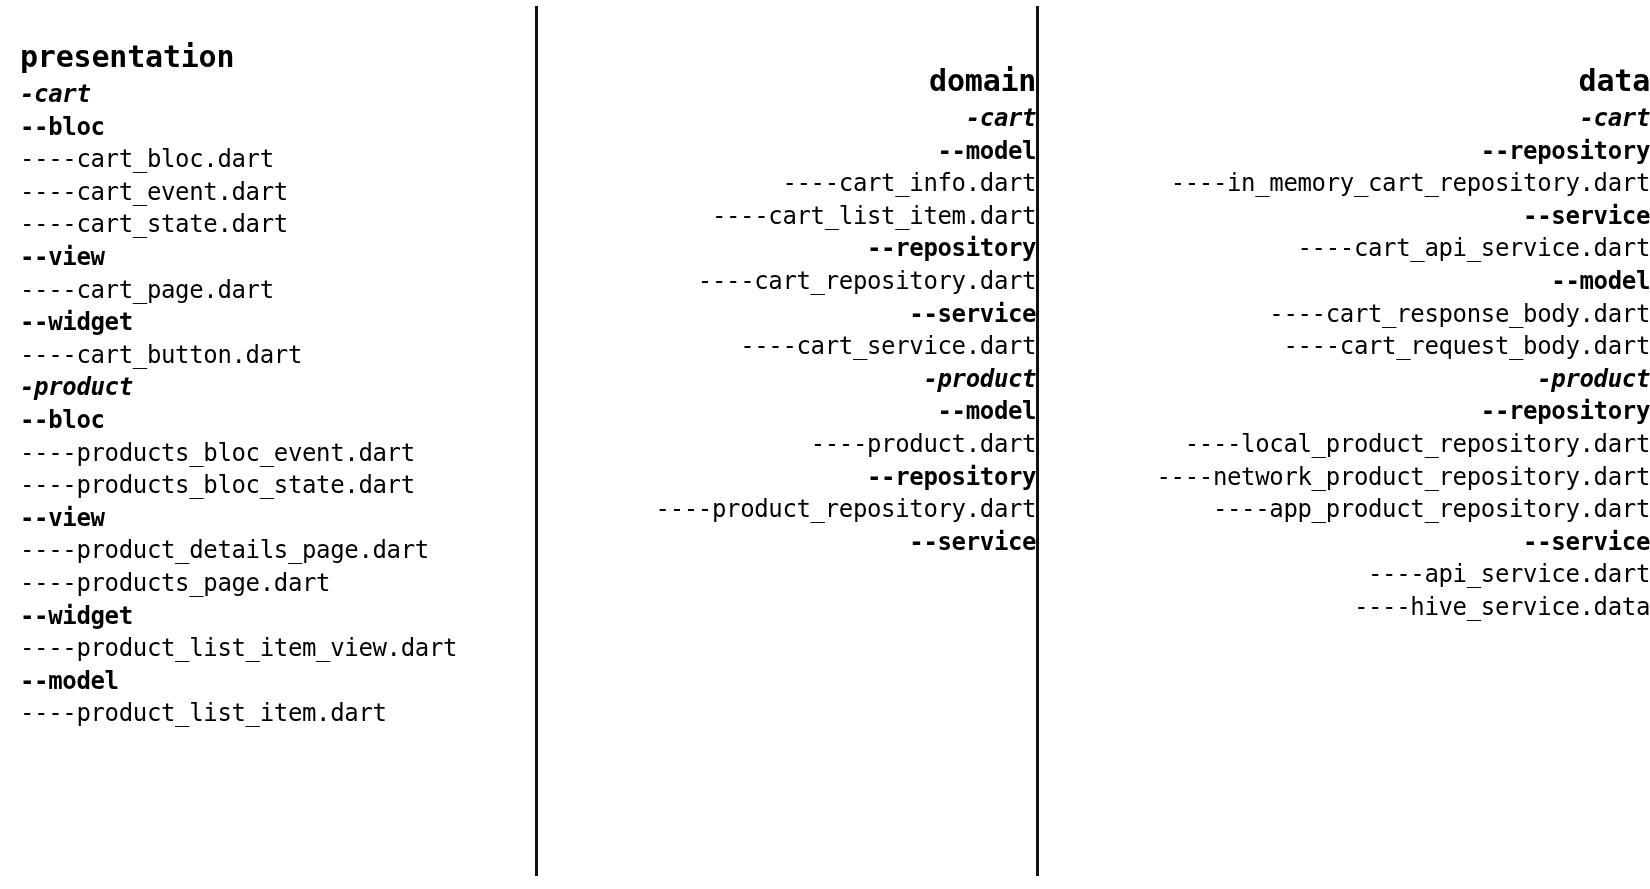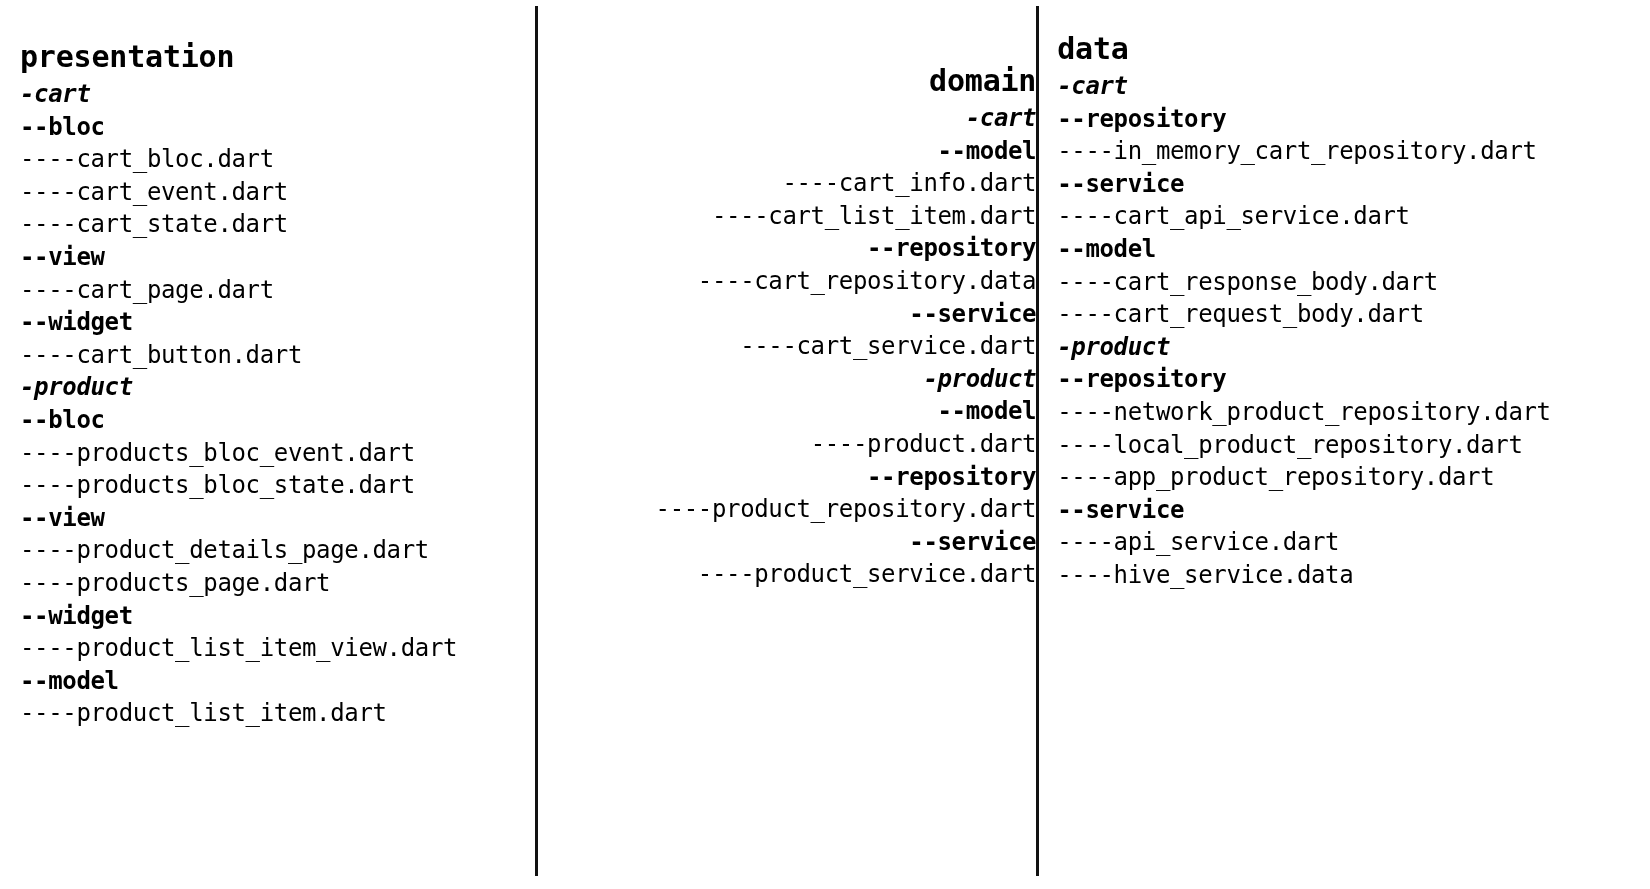--- a/index.html
+++ b/index.html
@@ -22,21 +22,21 @@
     display: flex;
     align-items: flex-start;
   }
   .column {
     position: relative;
     box-sizing: border-box;
     height: 889px;
   }
   .col-presentation { width: 537px; padding-left: 20px; padding-top: 38px; }
   .col-domain       { width: 500px; padding-left: 8px; padding-top: 62px; text-align: right; }
-  .col-data         { width: 613px; padding-left: 18px; padding-top: 30px; }
+  .col-data         { width: 613px; padding-left: 18px; padding-top: 62px; text-align: right; }
 
   .divider {
     width: 0;
     height: 870px;
     border-left: 3px solid #111111;
     margin-top: 6px;
     flex: 0 0 auto;
   }
 
   .col-title {
@@ -106,50 +106,49 @@
   <div class="divider" style="border-left-color: rgb(17, 17, 17);"></div>
 
   <section class="column col-domain">
     <h1 class="col-title">domain</h1>
     <ul class="tree">
         <li class="lvl-feature">-cart</li>
         <li class="lvl-layer">--model</li>
         <li class="lvl-file">----cart_info.dart</li>
         <li class="lvl-file">----cart_list_item.dart</li>
         <li class="lvl-layer">--repository</li>
-        <li class="lvl-file">----cart_repository.data</li>
+        <li class="lvl-file">----cart_repository.dart</li>
         <li class="lvl-layer">--service</li>
         <li class="lvl-file">----cart_service.dart</li>
         <li class="lvl-feature">-product</li>
         <li class="lvl-layer">--model</li>
         <li class="lvl-file">----product.dart</li>
         <li class="lvl-layer">--repository</li>
         <li class="lvl-file">----product_repository.dart</li>
         <li class="lvl-layer">--service</li>
-        <li class="lvl-file">----product_service.dart</li>
       </ul>
   </section>
 
   <div class="divider" style="border-left-color: rgb(17, 17, 17);"></div>
 
   <section class="column col-data">
     <h1 class="col-title">data</h1>
     <ul class="tree">
         <li class="lvl-feature">-cart</li>
         <li class="lvl-layer">--repository</li>
         <li class="lvl-file">----in_memory_cart_repository.dart</li>
         <li class="lvl-layer">--service</li>
         <li class="lvl-file">----cart_api_service.dart</li>
         <li class="lvl-layer">--model</li>
         <li class="lvl-file">----cart_response_body.dart</li>
         <li class="lvl-file">----cart_request_body.dart</li>
         <li class="lvl-feature">-product</li>
         <li class="lvl-layer">--repository</li>
+        <li class="lvl-file">----local_product_repository.dart</li>
         <li class="lvl-file">----network_product_repository.dart</li>
-        <li class="lvl-file">----local_product_repository.dart</li>
         <li class="lvl-file">----app_product_repository.dart</li>
         <li class="lvl-layer">--service</li>
         <li class="lvl-file">----api_service.dart</li>
         <li class="lvl-file">----hive_service.data</li>
       </ul>
   </section>
 
 </div>
 
 </body></html>

